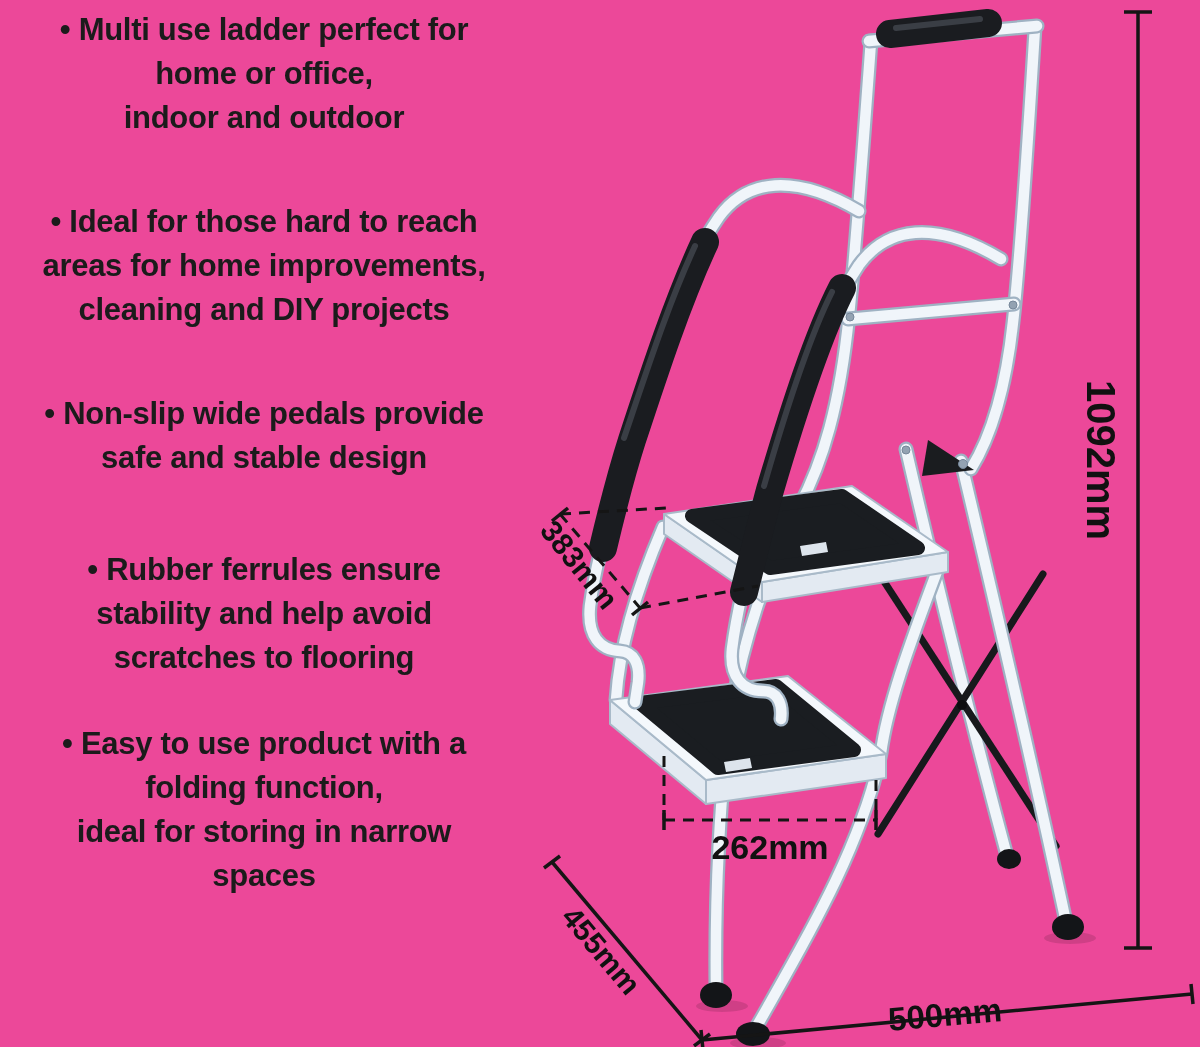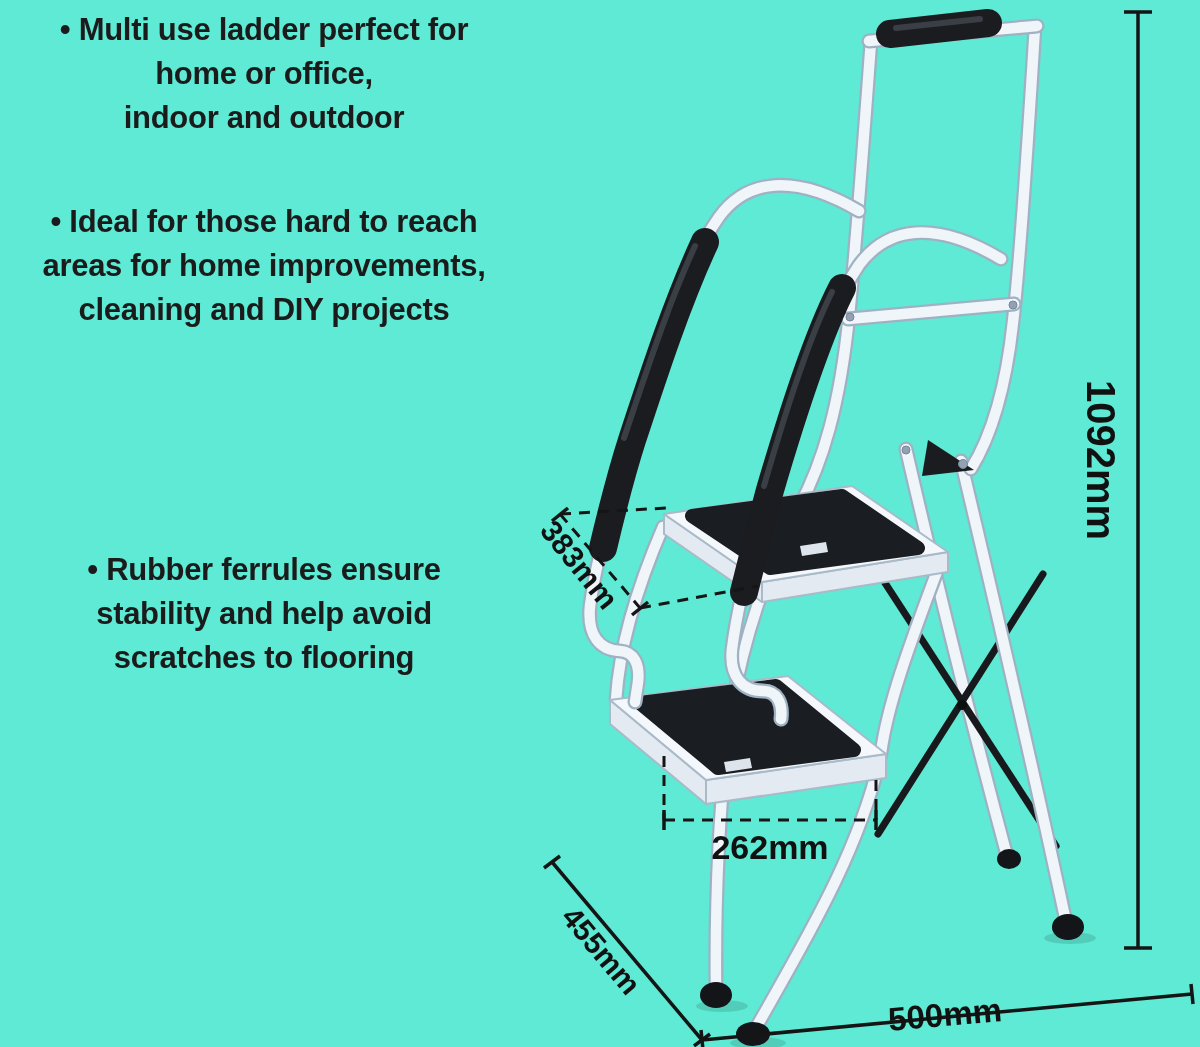--- a/index.html
+++ b/index.html
@@ -1,17 +1,17 @@
 <!DOCTYPE html>
 <html><head>
 <meta charset="utf-8">
 <style>
   html,body{margin:0;padding:0;background:#ffffff;}
   body{width:1200px;height:1047px;overflow:hidden;font-family:"Liberation Sans","DejaVu Sans",sans-serif;}
-  .canvas{position:relative;width:1200px;height:1047px;background:#5eead4;}
+  .canvas{position:relative;width:1200px;height:1047px;background:#ec4899;}
 
   
   .features{position:absolute;left:0;top:0;width:528px;height:1047px;}
   .feature{position:absolute;left:0;width:100%;margin:0;text-align:center;
            font-weight:700;font-size:31px;line-height:44px;color:#1b1b1b;
            white-space:pre-line;letter-spacing:-0.3px;}
   .f1{top:8px}.f2{top:200px}.f3{top:392px}.f4{top:548px}.f5{top:722px}
 
   
   .art{position:absolute;left:0;top:0;width:1200px;height:1047px;}
@@ -43,23 +43,29 @@
 
 <div class="canvas">
 
   <div class="features">
     <p class="feature f1">• Multi use ladder perfect for
 home or office,
 indoor and outdoor</p>
     <p class="feature f2">• Ideal for those hard to reach
 areas for home improvements,
 cleaning and DIY projects</p>
+    <p class="feature f3">• Non-slip wide pedals provide
+safe and stable design</p>
     <p class="feature f4">• Rubber ferrules ensure
 stability and help avoid
 scratches to flooring</p>
+    <p class="feature f5">• Easy to use product with a
+folding function,
+ideal for storing in narrow
+spaces</p>
   </div>
 
   <svg class="art" viewBox="0 0 1200 1047" aria-hidden="true">
     <defs>
       <path id="t-topbar" d="M 869,41 L 1037,26"></path>
       <path id="t-leftup" d="M 871,41 C 863,150 856,245 849,315 C 840,405 823,462 799,507 C 767,567 743,642 732,707 C 719,792 715,900 716,988"></path>
       <path id="t-rightup" d="M 1035,27 C 1028,140 1021,252 1013,322 C 1005,396 989,440 971,469"></path>
       <path id="t-crossbar" d="M 848,319 L 1014,304"></path>
       <path id="t-rearleg1" d="M 961,461 C 994,600 1034,772 1066,922"></path>
       <path id="t-rearleg2" d="M 906,449 C 934,570 971,722 1007,856"></path>

